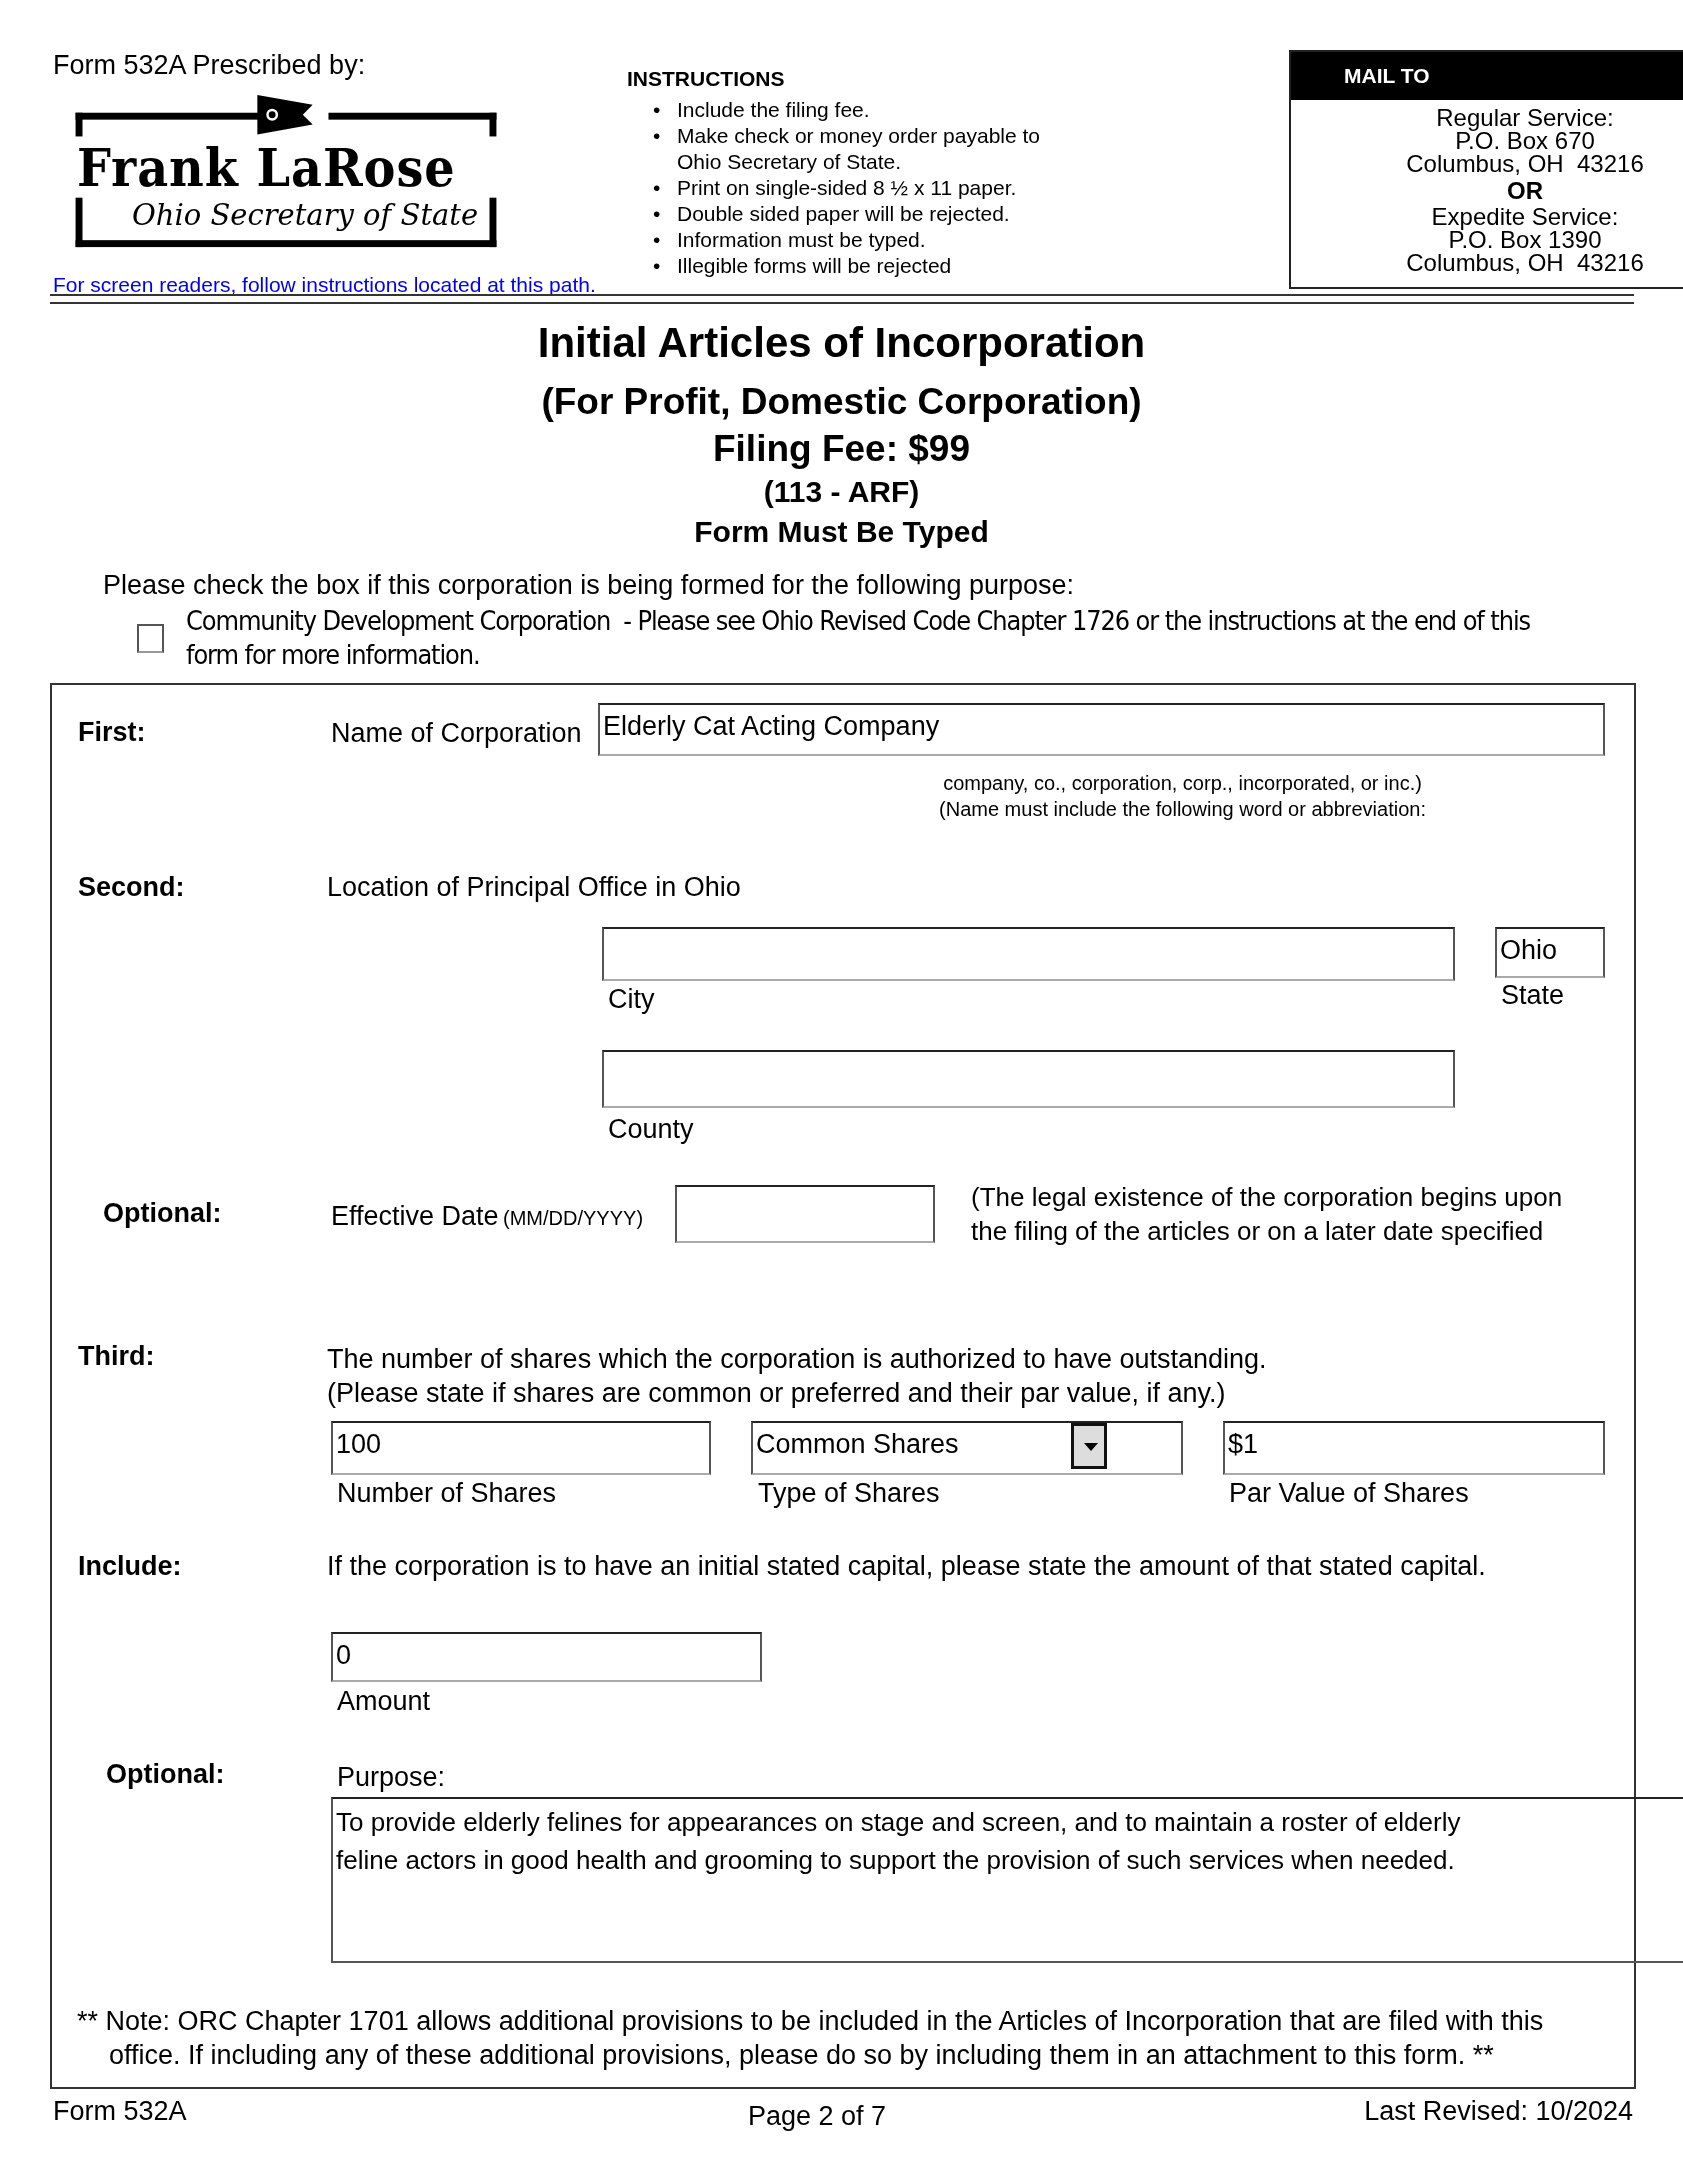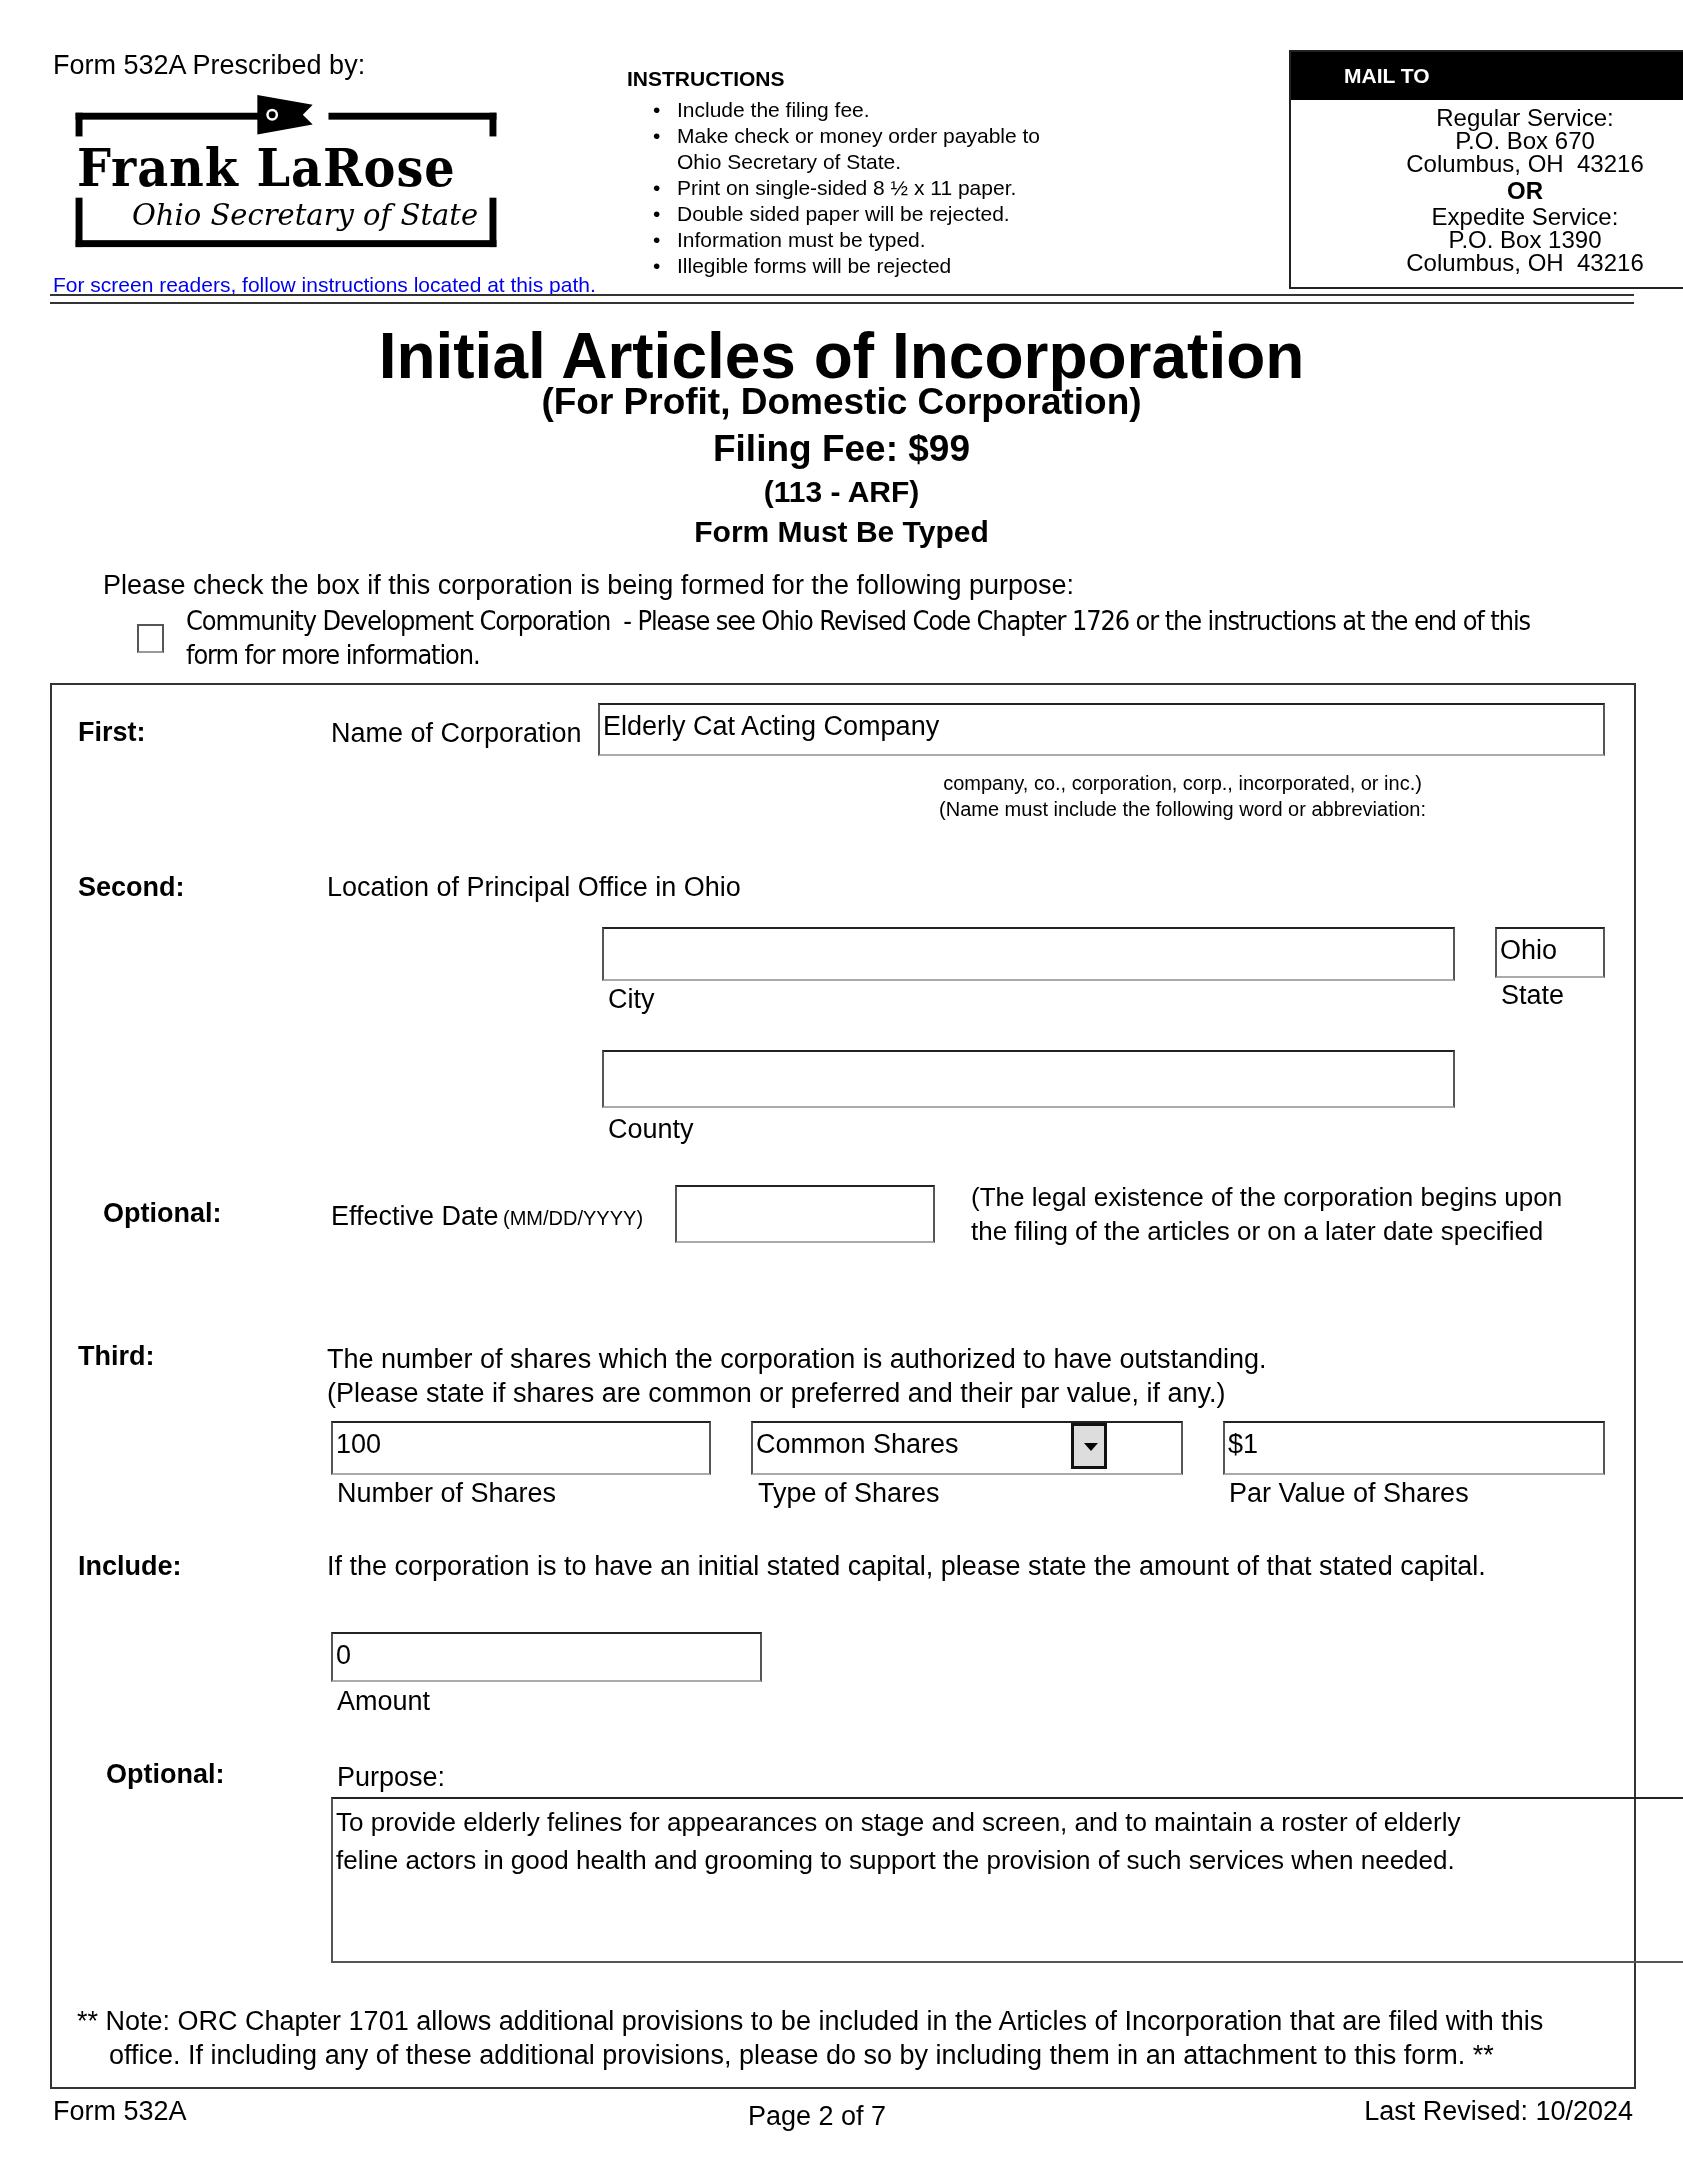--- a/index.html
+++ b/index.html
@@ -17,21 +17,21 @@
   .instr-list li { position: relative; padding-left: 24px; white-space: nowrap; }
   .instr-list li .bullet { position: absolute; left: 0; top: 0; }
   .mailbox { left: 1289px; top: 50px; width: 406px; height: 239px; border: 2px solid #222; }
   .mailbox-head { height: 48px; background: #000; color: #fff; font-weight: bold; font-size: 21px; padding: 12px 0 0 53px; }
   .mailbox-body { padding: 6px 0 0 66px; font-size: 24px; line-height: 23px; text-align: center; }
   .mailbox-body .or { font-weight: bold; margin: 4px 0 3px; }
   .hline { left: 50px; width: 1584px; height: 2px; background: #333; }
 
   
   .title-block { left: 0; width: 1683px; text-align: center; font-weight: bold; }
-  .title-main { top: 319px; font-size: 64px; }
+  .title-main { top: 319px; font-size: 42px; }
   .title-sub { top: 381px; font-size: 37px; }
   .title-fee { top: 428px; font-size: 37px; }
   .title-code { top: 475px; font-size: 30px; }
   .title-typed { top: 515px; font-size: 30px; }
 
   .cdc-prompt { left: 103px; top: 570px; font-size: 27px; }
   .cdc-checkbox { left: 137px; top: 624px; width: 27px; height: 29px; border: 2px solid #555; border-bottom-color: #999; background: #fff; cursor: pointer; }
   .cdc-text { left: 186px; top: 604px; font-size: 26px; line-height: 34px; font-family: "DejaVu Sans", sans-serif; letter-spacing: -1.2px; transform: scaleX(0.93); transform-origin: left top; }
 
   

